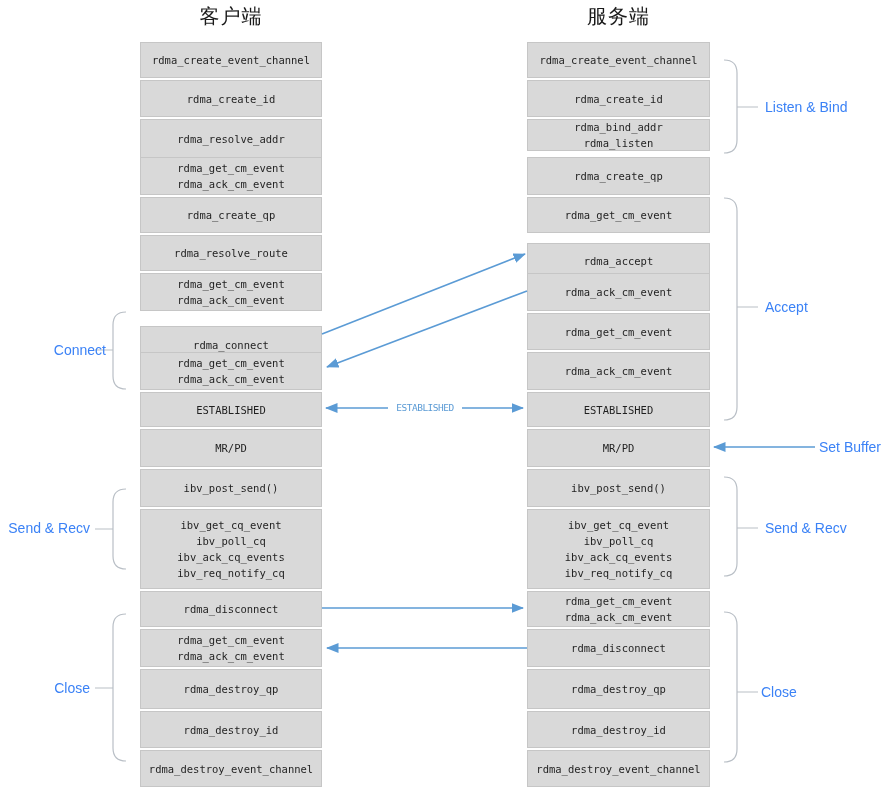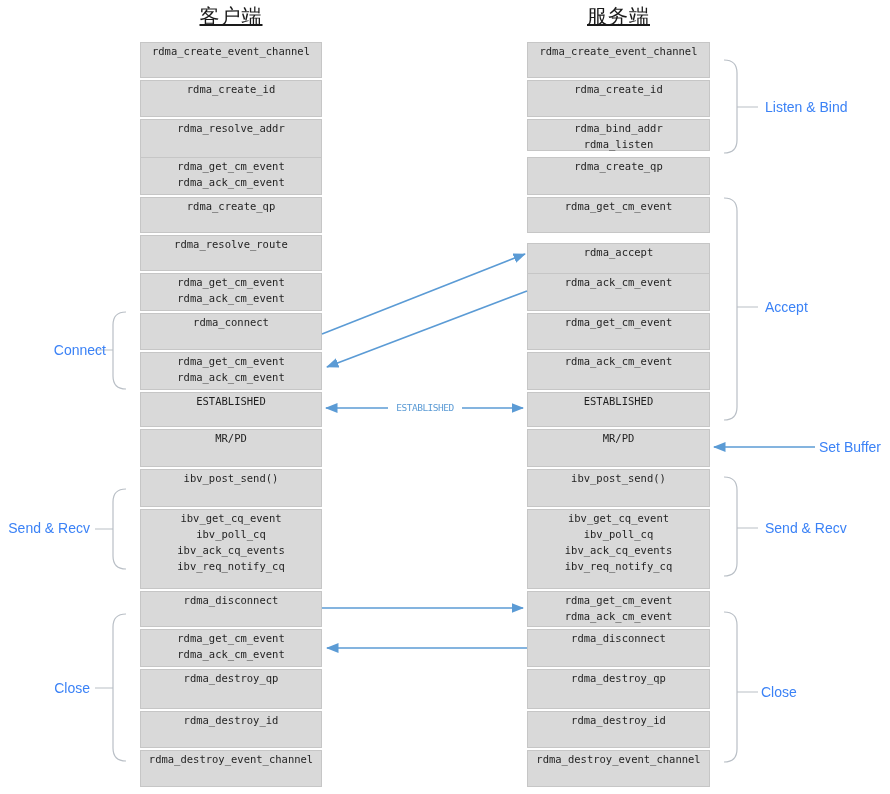--- a/index.html
+++ b/index.html
@@ -3,28 +3,28 @@
 <meta charset="utf-8">
 <style>
   html,body{margin:0;padding:0;}
   body{
     width:890px;height:794px;position:relative;background:#ffffff;
     font-family:"Liberation Sans",sans-serif;overflow:hidden;
     --arrow-color:#5b9bd5; --box-fill:#d9d9d9; --box-border:#c6c6c6; --brace-color:#b9bfc6;
   }
   .col-title{
     position:absolute;top:4px;height:24px;line-height:24px;
-    text-align:center;font-size:20px;color:#1a1a1a;letter-spacing:1px;text-decoration:underline;
+    text-align:center;font-size:20px;color:#1a1a1a;letter-spacing:1px;
   }
   #client-title{left:140px;width:182px;}
   #server-title{left:527px;width:183px;}
   .flow-box{
     position:absolute;box-sizing:border-box;
     background:var(--box-fill);border:1px solid var(--box-border);
-    display:flex;flex-direction:column;justify-content:flex-start;align-items:center;
+    display:flex;flex-direction:column;justify-content:center;align-items:center;
     font-family:"DejaVu Sans Mono",monospace;font-size:10.5px;color:#1f1f1f;
   }
   .client-box{left:140px;width:182px;}
   .server-box{left:527px;width:183px;}
   .box-line{line-height:16px;white-space:nowrap;}
   svg.overlay{position:absolute;left:0;top:0;pointer-events:none;}
   .side-label{
     position:absolute;height:20px;line-height:20px;font-size:14px;color:#3b82f6;white-space:nowrap;
   }
   .side-label.right-align{text-align:right;}
@@ -57,21 +57,21 @@
     <div class="flow-box client-box" style="top: 197px; height: 36px;">
       <div class="box-line">rdma_create_qp</div>
     </div>
     <div class="flow-box client-box" style="top: 235px; height: 36px;">
       <div class="box-line">rdma_resolve_route</div>
     </div>
     <div class="flow-box client-box" style="top: 273px; height: 38px;">
       <div class="box-line">rdma_get_cm_event</div>
       <div class="box-line">rdma_ack_cm_event</div>
     </div>
-    <div class="flow-box client-box" style="top: 313px; height: 37px;">
+    <div class="flow-box client-box" style="top: 326px; height: 37px;">
       <div class="box-line">rdma_connect</div>
     </div>
     <div class="flow-box client-box" style="top: 352px; height: 38px;">
       <div class="box-line">rdma_get_cm_event</div>
       <div class="box-line">rdma_ack_cm_event</div>
     </div>
     <div class="flow-box client-box" style="top: 392px; height: 35px;">
       <div class="box-line">ESTABLISHED</div>
     </div>
     <div class="flow-box client-box" style="top: 429px; height: 38px;">

